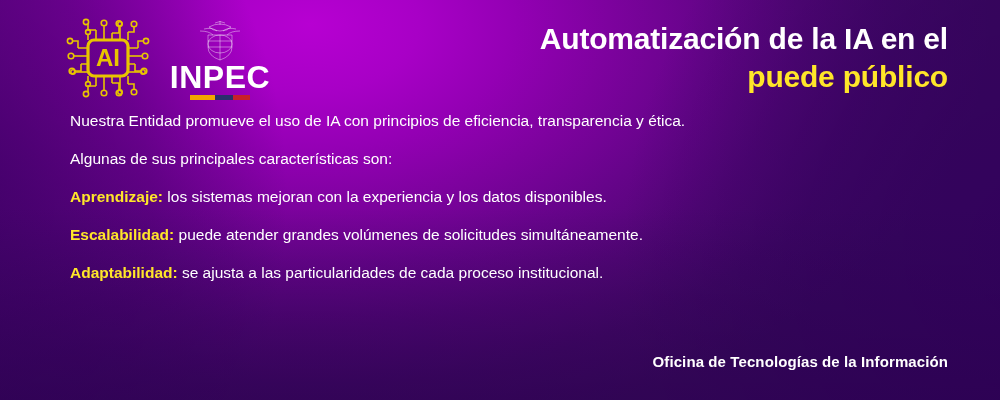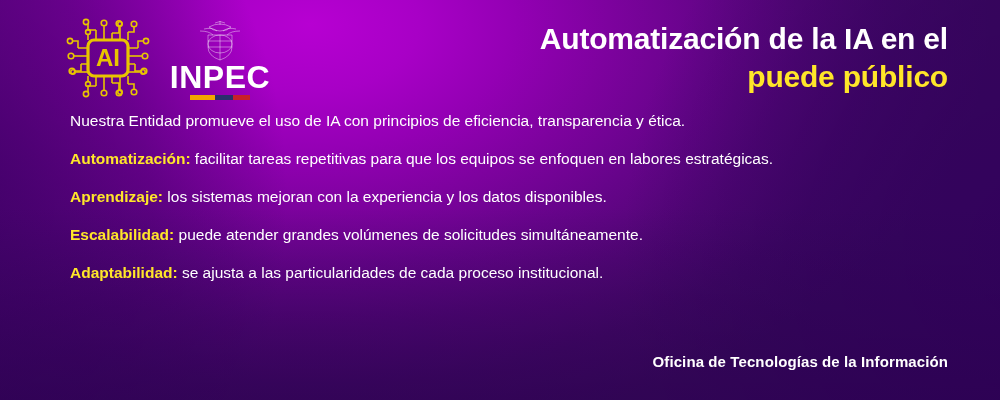--- a/index.html
+++ b/index.html
@@ -247,24 +247,22 @@
 
   <div class="title">
     <span class="l1">Automatización de la IA en el</span>
     <span class="l2">puede público</span>
   </div>
 
   <div class="body-copy">
 
     <p class="para plain">Nuestra Entidad promueve el uso de IA con principios de eficiencia, transparencia y ética.</p>
 
-
-    <p class="para">
-      <span class="term">Automatización:</span><span> facilitar tareas repetitivas para que los equipos se enfoquen en labores estratégicas.</span>
-    </p>
+    <p class="para plain">Algunas de sus principales características son:</p>
+
 
     <p class="para">
       <span class="term">Aprendizaje:</span><span> los sistemas mejoran con la experiencia y los datos disponibles.</span>
     </p>
 
     <p class="para">
       <span class="term">Escalabilidad:</span><span> puede atender grandes volúmenes de solicitudes simultáneamente.</span>
     </p>
 
     <p class="para last">

